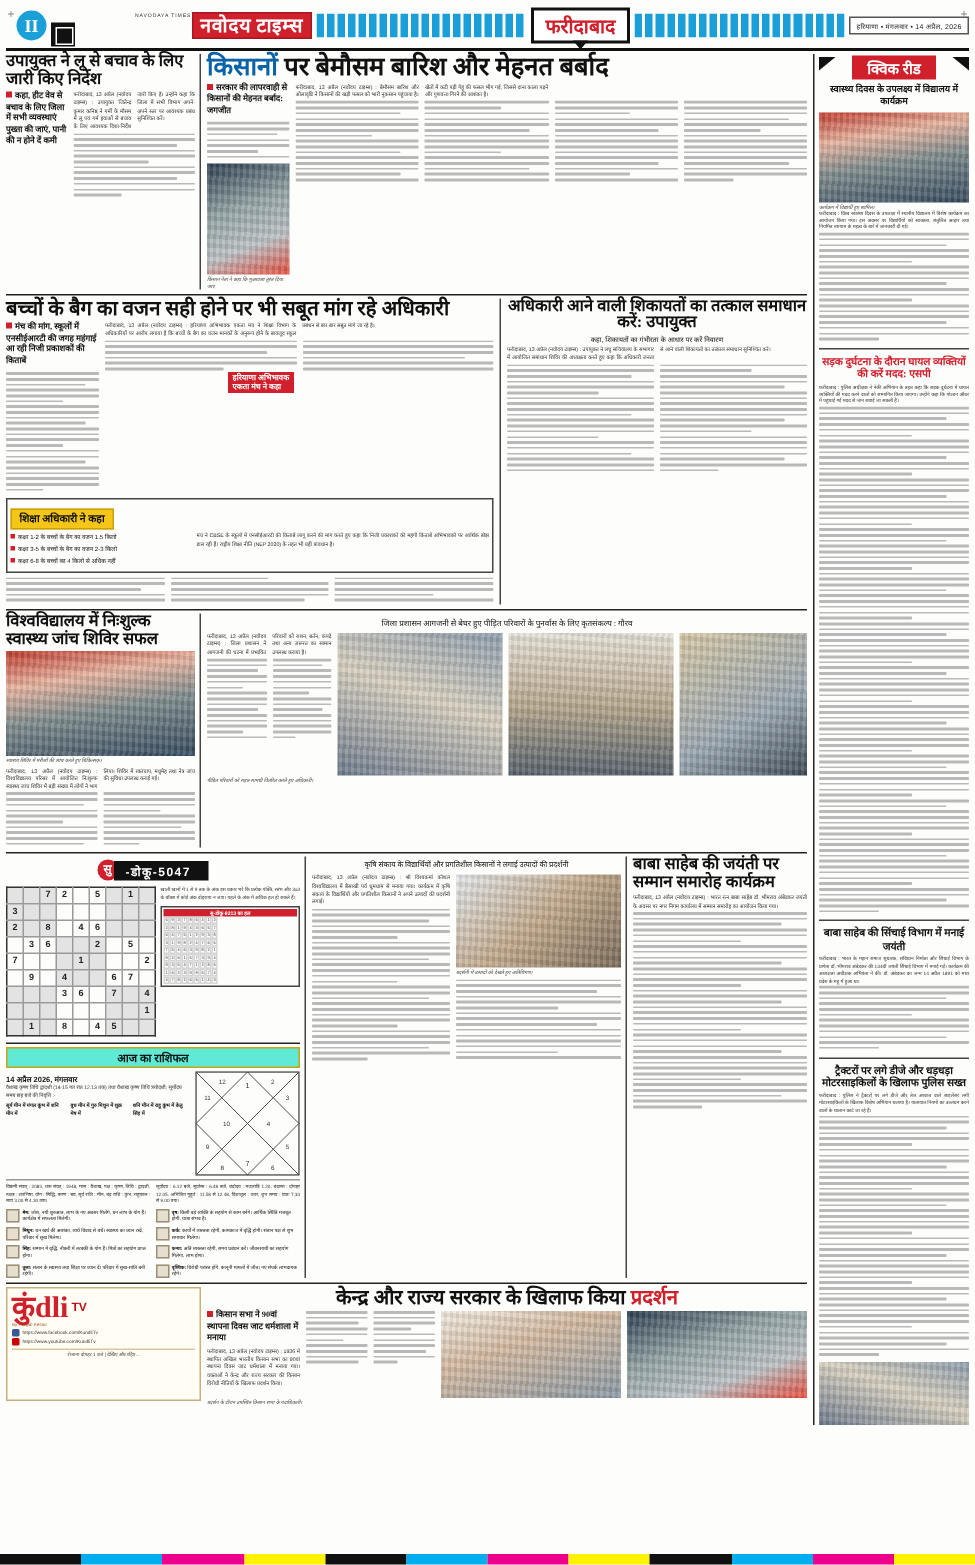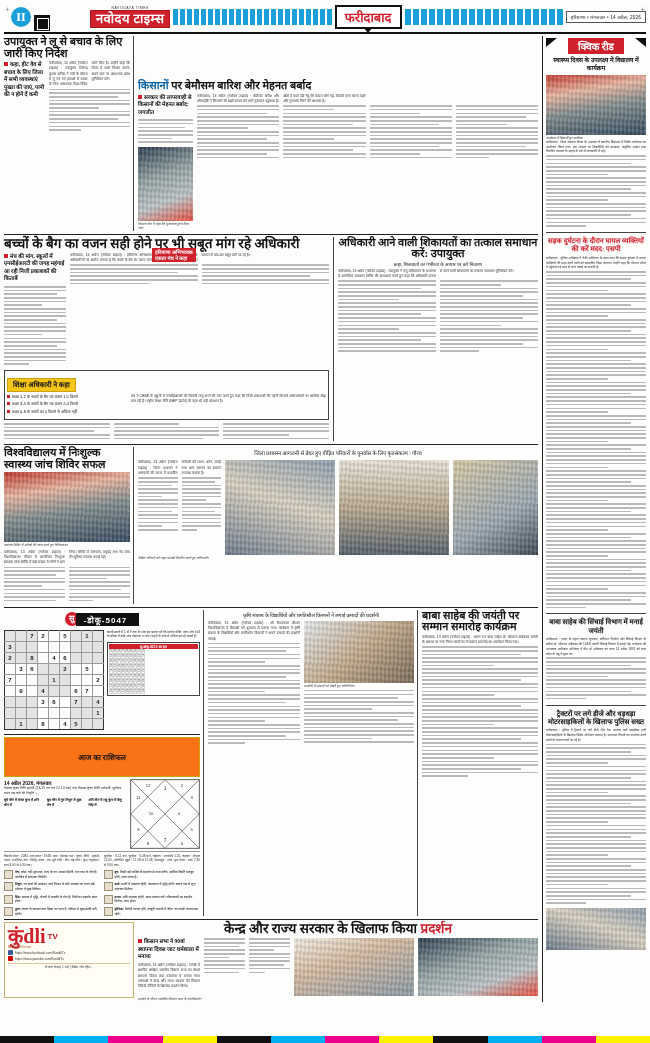--- a/index.html
+++ b/index.html
@@ -17,21 +17,21 @@
   
   .masthead { display:flex; align-items:center; height:28px; gap:3px; position:relative; }
   .reg-mark { position:absolute; left:1px; top:2px; font-size:8px; color:#888; }
   .reg-mark-r { position:absolute; right:1px; top:2px; font-size:8px; color:#888; }
   .logo-circle {
     width:20px; height:20px; border-radius:50%;
     background:#1b9fd8; color:#fff; font-weight:bold; font-size:12px;
     display:flex; align-items:center; justify-content:center; margin-left:7px;
     font-family:"Liberation Serif", serif; flex:none;
   }
-  .logo-box { display:flex; flex-direction:column; flex:none;padding-left:40px; }
+  .logo-box { display:flex; flex-direction:row; flex:none;padding-left:40px; }
   .logo-tag { font-size:3.4px; letter-spacing:.6px; color:#333; text-align:center; margin-bottom:0px; }
   .logo-name {
     background:#d0202c; color:#fff; font-weight:bold; font-size:13px;
     padding:1px 5px 2px 5px; letter-spacing:.4px; line-height:1;
     border:1px solid #a8161f;
     font-family:"Liberation Serif", serif;
   }
   .logo-blk { width:16px; height:16px; background:#111; position:relative; margin-right:-3px; align-self:flex-end;}
   .logo-blk:after{content:"";position:absolute;left:3px;top:3px;width:10px;height:10px;border:1px solid #fff;}
   .bar-strip { flex:1; height:16px; display:flex; gap:2px; overflow:hidden; }
@@ -105,21 +105,21 @@
   .ph.g7 { background:linear-gradient(160deg,#f2ede2 0%,#d4b9a0 40%,#8a9aa6 100%); }
   .ph:after{
     content:""; position:absolute; inset:0;
     background:
       repeating-linear-gradient(92deg, rgba(255,255,255,.10) 0 2px, rgba(0,0,0,.05) 2px 4px),
       repeating-linear-gradient(4deg, rgba(0,0,0,.07) 0 3px, rgba(255,255,255,.05) 3px 6px);
   }
 
   
   .blk { border-top:1px solid #222; padding-top:2px; margin-top:3px; }
-  .lead-hl { font-size:11px;margin-top:44px; }
+  .lead-hl { font-size:17px; }
   .sec-hl  { font-size:13.5px; }
   .sub-hl  { font-size:11px; }
   .blue { color:#0a63a8; }
   .red { color:#d0202c; }
 
   .bullet-box { font-size:5.6px; font-weight:bold; line-height:1.35; font-family:"Liberation Serif", serif; }
   .bullet-box .sq { display:inline-block; width:4px; height:4px; background:#d0202c; margin-right:2px; }
 
   .redbar {
     background:#d0202c; color:#fff; font-weight:bold; font-size:7px;
@@ -158,22 +158,22 @@
   table.sudoku td.bb { border-bottom:1.4px solid #333; }
   table.sudoku td.br { border-right:1.4px solid #333; }
 
   .sol-box { border:1px solid #444; padding:1px; }
   .sol-title { background:#d0202c; color:#fff; font-size:3.4px; text-align:center; font-weight:bold; }
   .sol-grid { display:grid; grid-template-columns:repeat(9,4px); }
   .sol-grid i { font-size:2.6px; text-align:center; font-style:normal; color:#333; border:.3px solid #d5d5d5; }
 
   
   .horo-head {
-    background:#f97316; text-align:center; font-weight:bold; font-size:7.5px;
-    font-family:"Liberation Serif", serif; padding:14px 0; border:1px solid #c9a412;
+    background:#5eead4; text-align:center; font-weight:bold; font-size:7.5px;
+    font-family:"Liberation Serif", serif; padding:1px 0; border:1px solid #c9a412;
   }
   .horo-date { font-size:5px; font-weight:bold; margin-top:1.5px; }
   .horo-sub { font-size:3.4px; line-height:1.5; color:#333; }
   .kundli-chart { width:70px; height:70px; position:relative; }
   .kundli-chart svg { width:100%; height:100%; }
   .zbox { display:flex; gap:2px; font-size:3.2px; line-height:1.45; }
   .zicon { width:9px; height:9px; flex:none; background:#e6dfcf; border:.5px solid #9b8f76; }
 
   
   .ad-kundli {

